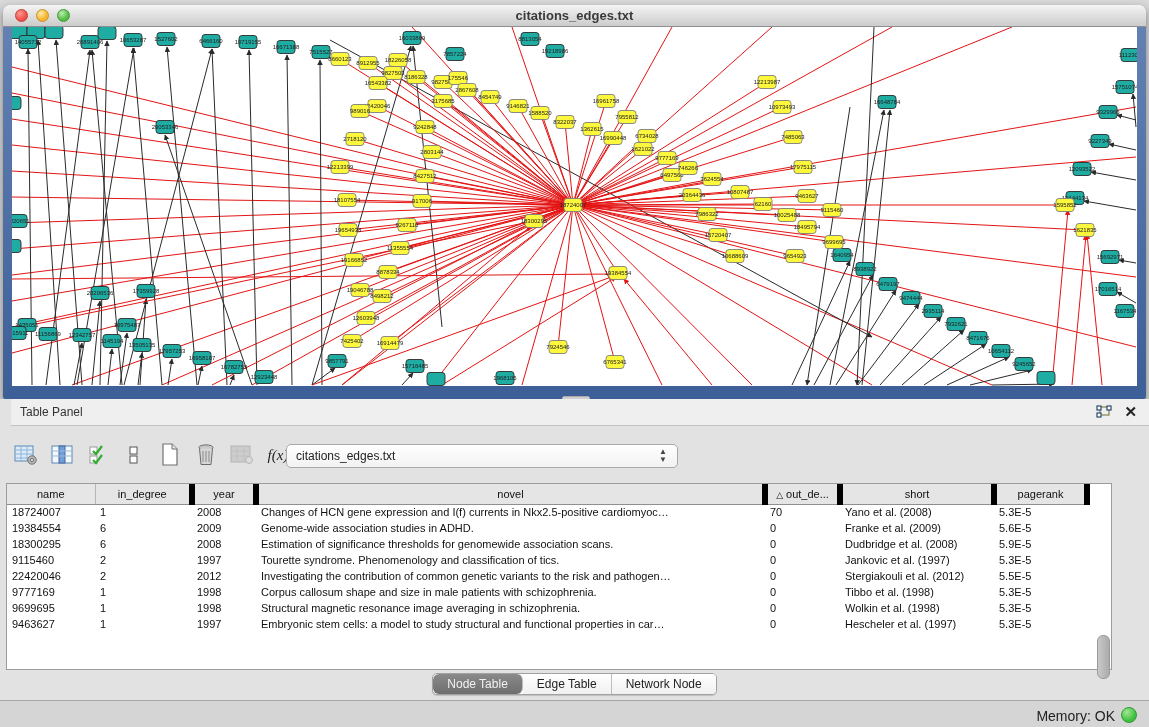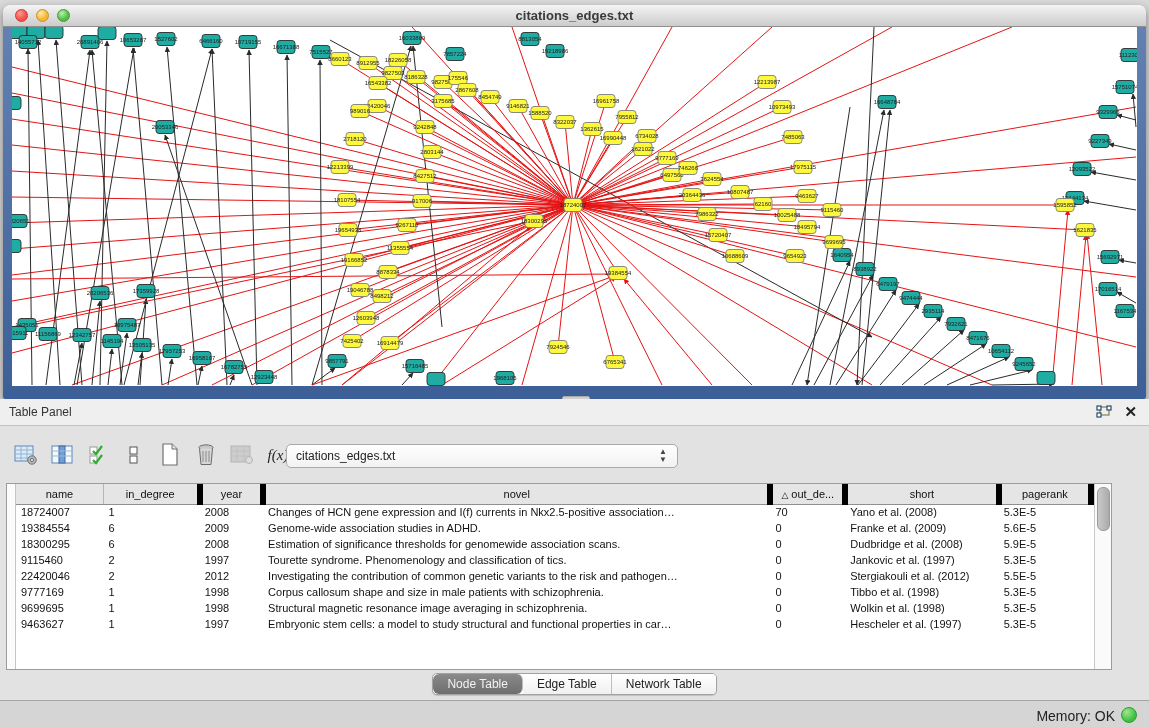--- a/index.html
+++ b/index.html
@@ -16,39 +16,39 @@
     font-size:13px;font-weight:bold;color:#3a3a3a;}
   .lights{position:absolute;left:12px;top:4px;display:flex;gap:8px;}
   .light{width:13px;height:13px;border-radius:50%;box-sizing:border-box;}
   .light.red{background:radial-gradient(circle at 35% 30%,#ff9a93,#f0514a 60%);border:1px solid #c93a33;}
   .light.yellow{background:radial-gradient(circle at 35% 30%,#ffe9a8,#f5b52e 60%);border:1px solid #c78f25;}
   .light.green{background:radial-gradient(circle at 35% 30%,#baf0b0,#57bb47 60%);border:1px solid #3f9a33;}
   .canvas{position:absolute;left:9px;top:22px;width:1125px;height:359px;background:#ffffff;overflow:hidden;}
   .canvas svg{display:block;}
   
   .bottom{position:absolute;left:0;top:399px;width:1149px;height:328px;background:#e2e2e2;}
-  .panel-titlebar{position:absolute;left:0;top:0;right:0;height:26px;background:#efefef;
+  .panel-titlebar{position:absolute;left:11px;top:0;right:0;height:26px;background:#efefef;
     border-bottom:1px solid #c2c2c2;padding-left:8px;}
   .panel-title{position:absolute;left:9px;top:6px;font-size:12px;color:#333;}
   .panel-controls{position:absolute;right:12px;top:5px;display:flex;gap:12px;align-items:center;}
   .float-icon svg{display:block;}
   .close-icon{font-size:15px;font-weight:bold;color:#222;line-height:15px;cursor:default;}
   .grip{position:absolute;left:50%;top:-3px;width:26px;height:4px;margin-left:-13px;
     background:#cfcfcf;border:1px solid #aaa;border-radius:2px;}
   
   .toolbar{position:absolute;left:14px;top:38px;height:36px;display:flex;align-items:center;gap:12px;}
   .tb-icon{width:24px;height:24px;display:flex;align-items:center;justify-content:center;}
   .fx-label{font-size:15px;font-style:italic;font-family:"Liberation Serif",serif;color:#222;}
   .combo{position:absolute;left:286px;top:45px;width:392px;height:24px;background:linear-gradient(#ffffff,#f2f2f2);
     border:1px solid #a9a9a9;border-radius:5px;box-sizing:border-box;font-size:12px;color:#222;}
   .combo-text{position:absolute;left:9px;top:4px;}
   .combo-stepper{position:absolute;right:10px;top:3px;font-size:8px;color:#444;line-height:8px;text-align:center;}
   
   .table-box{position:absolute;left:6px;top:84px;width:1106px;height:187px;background:#fff;
-    border:1px solid #9c9c9c;box-sizing:border-box;display:flex;}
+    border:1px solid #9c9c9c;box-sizing:border-box;display:flex;flex-direction:column;}
   .gutter{width:8px;border-right:1px solid #c4c4c4;background:#fbfbfb;}
   .data-table{border-collapse:collapse;table-layout:fixed;font-size:11px;color:#111;align-self:flex-start;}
   .data-table th{height:20px;font-weight:normal;text-align:center;
     background:#e5e5e5;border-right:6px solid #000000;border-bottom:1px solid #8f8f8f;
     overflow:hidden;white-space:nowrap;padding:0 2px;box-sizing:border-box;}
   .data-table th.first{background:#e6e6e6;border-right:1px solid #b5b5b5;}
   .data-table td{height:16px;padding:0 0 0 5px;white-space:nowrap;overflow:hidden;box-sizing:border-box;}
   .sort-tri{font-size:9px;margin-right:3px;}
   .vscroll{width:16px;background:#fafafa;border-left:1px solid #c9c9c9;position:relative;}
   .vthumb{position:absolute;left:2px;top:3px;width:11px;height:42px;background:linear-gradient(90deg,#c9c9c9,#ababab);
@@ -586,21 +586,21 @@
             <th><span class="sort-tri">△</span>out_de...</th>
             <th>short</th>
             <th>pagerank</th>
           </tr>
         </thead>
       <tbody id="table-body">
           <tr>
             <td>18724007</td>
             <td>1</td>
             <td>2008</td>
-            <td>Changes of HCN gene expression and I(f) currents in Nkx2.5-positive association…</td>
+            <td>Changes of HCN gene expression and I(f) currents in Nkx2.5-positive cardiomyoc…</td>
             <td>70</td>
             <td>Yano et al. (2008)</td>
             <td>5.3E-5</td>
           </tr>
           <tr>
             <td>19384554</td>
             <td>6</td>
             <td>2009</td>
             <td>Genome-wide association studies in ADHD.</td>
             <td>0</td>
@@ -665,21 +665,21 @@
     </table>
     <div class="vscroll" style="margin-left:auto;">
       <div class="vthumb"></div>
     </div>
   </div>
 
   <div class="tabs">
     <div class="seg-group" id="tab-group">
         <span class="seg active">Node Table</span>
         <span class="seg">Edge Table</span>
-        <span class="seg">Network Table</span>
+        <span class="seg">Network Node</span>
       </div>
   </div>
 
   <div class="statusbar">
     <span class="memory">Memory: OK</span>
     <span class="mem-dot"></span>
   </div>
 </div>
 
 </body></html>

